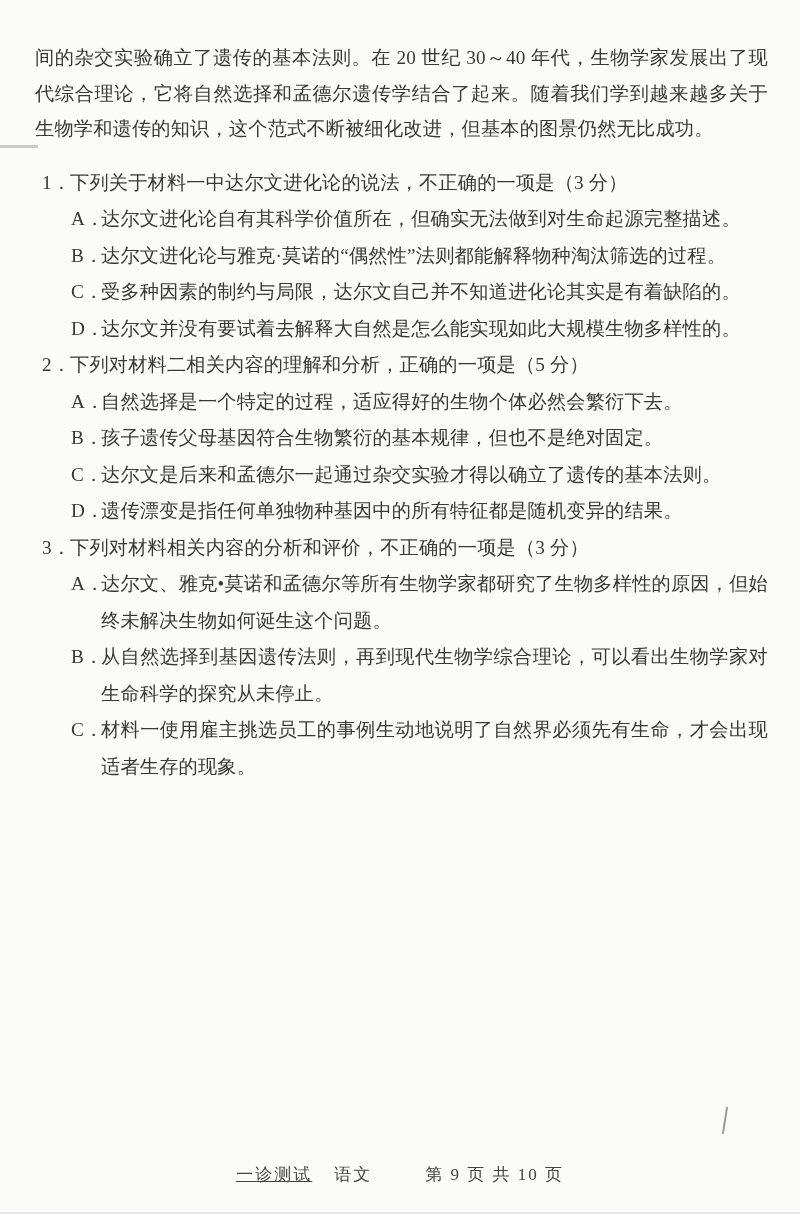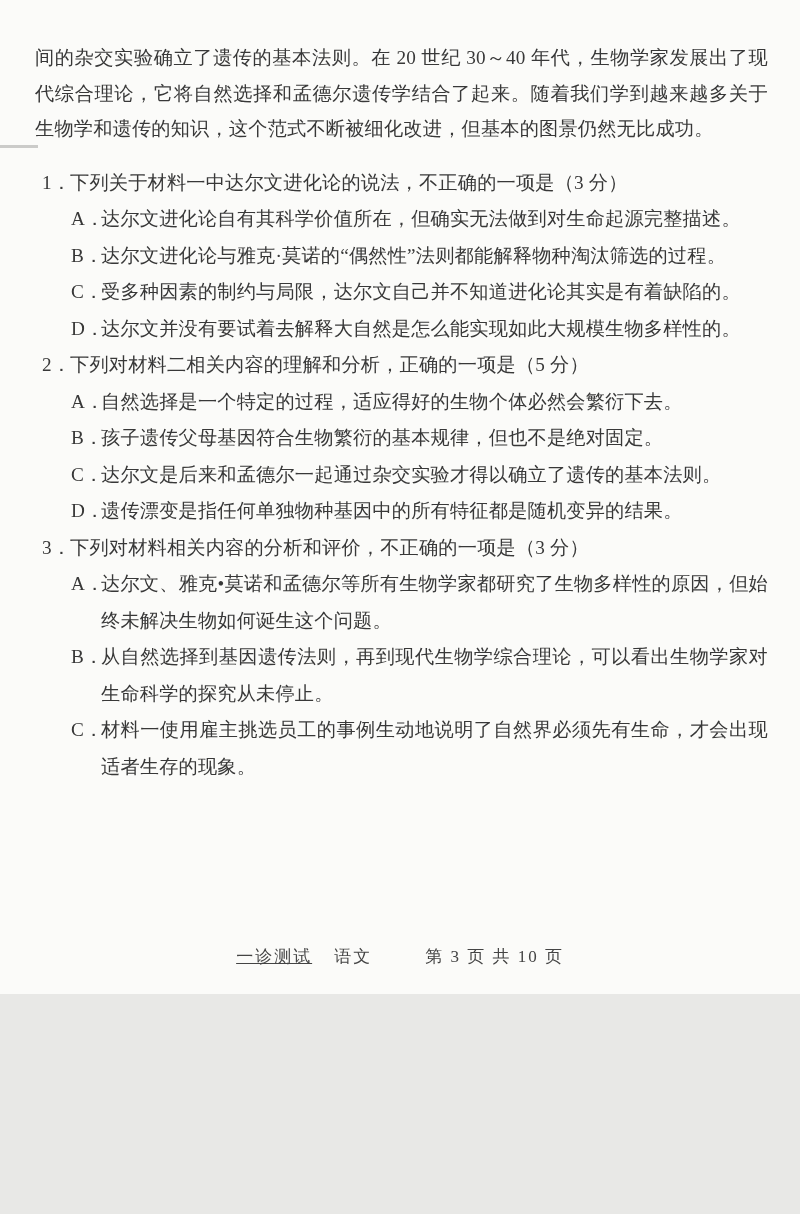--- a/index.html
+++ b/index.html
@@ -3,21 +3,21 @@
 <meta charset="utf-8">
 <style>
   html, body {
     margin: 0;
     padding: 0;
     background: #e8e8e6;
   }
   .page {
     position: relative;
     width: 800px;
-    height: 994px;
+    height: 1212px;
     margin: 0 auto;
     background: #fbfbf9;
     font-family: "Liberation Serif", "DejaVu Serif", serif;
     color: #383838;
     overflow: hidden;
     box-sizing: border-box;
   }
   .content {
     position: absolute;
     top: 40px;
@@ -173,15 +173,15 @@
         <div class="option">
           <span class="olabel">C．</span>
           <span class="otext">材料一使用雇主挑选员工的事例生动地说明了自然界必须先有生命，才会出现适者生存的现象。</span>
         </div>
       </div>
 
     </div>
   </div>
 
   <div class="footer">
-    <span class="exam-name">一诊测试</span><span class="subject">语文</span><span class="page-info">第 3 页 共 10 页</span>
+    <span class="exam-name">一诊测试</span><span class="subject">语文</span><span class="page-info">第 9 页 共 10 页</span>
   </div>
 </div>
 
 </body></html>

